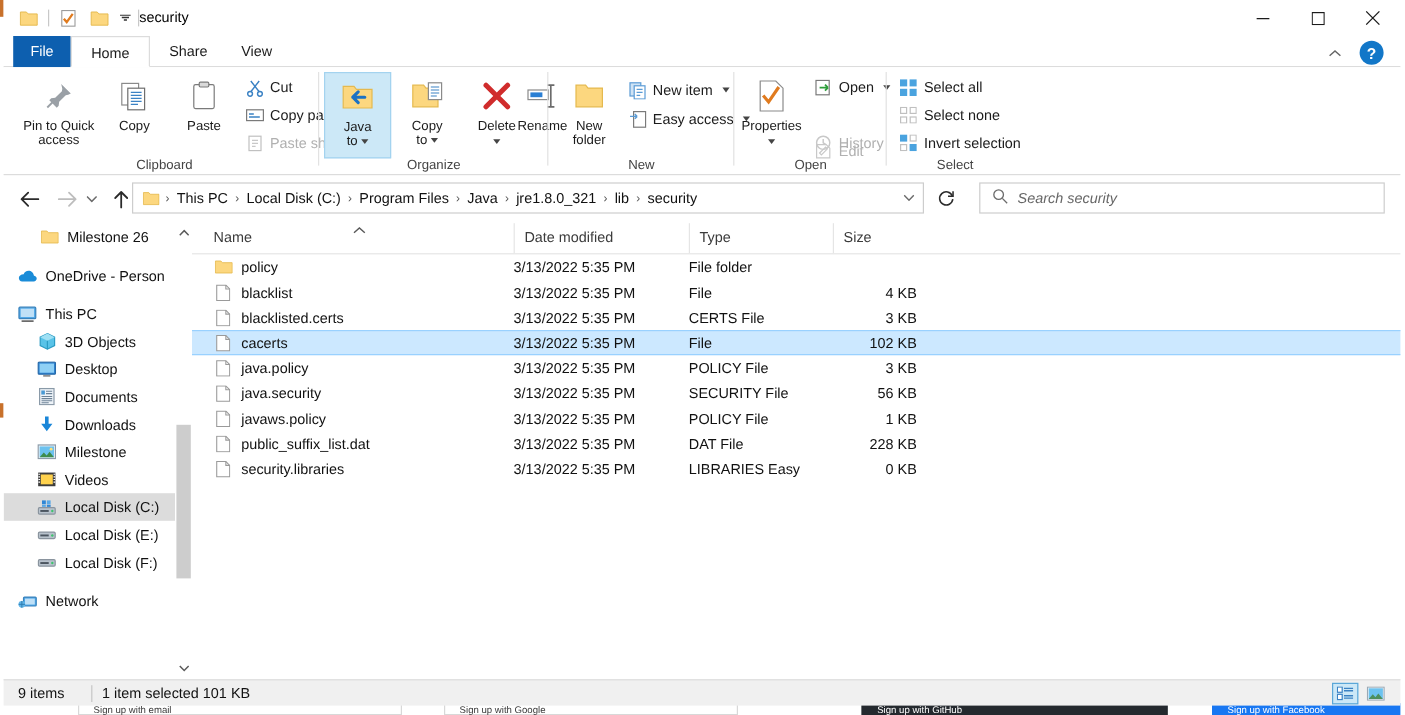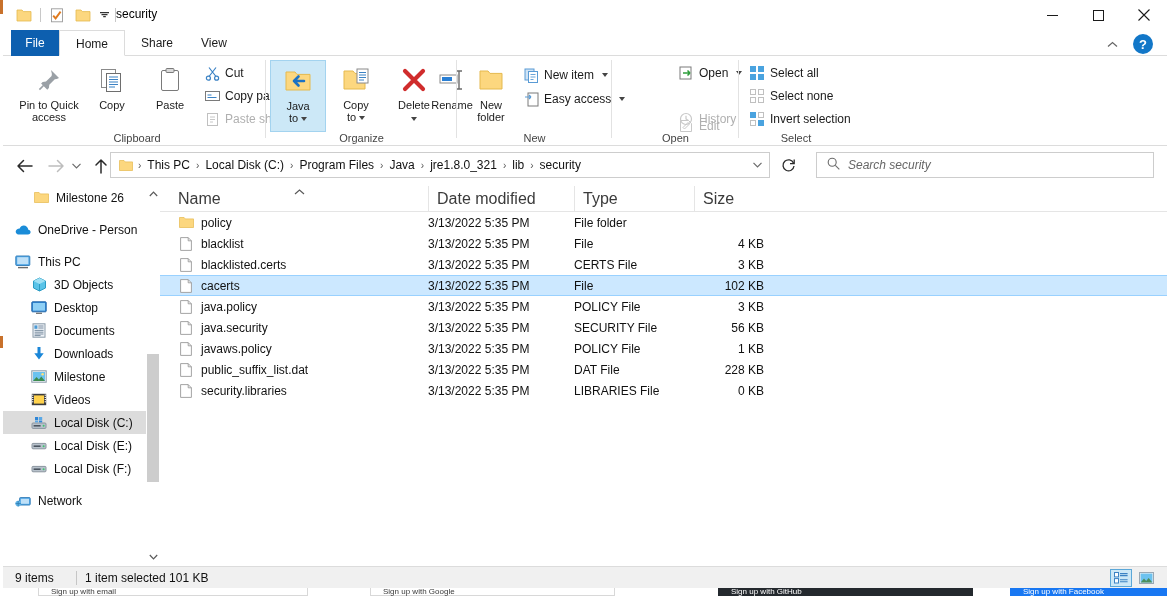--- a/index.html
+++ b/index.html
@@ -91,21 +91,21 @@
   .navscroll { position:absolute; left:146px; top:186px; width:14px; height:379px; background:#fff; }
   .ns-arrow { position:absolute; left:0; width:14px; height:16px; display:flex; align-items:center;
               justify-content:center; background:#fff; }
   .ns-track { position:absolute; left:0; top:16px; width:14px; height:347px; background:#fff; }
   .ns-thumb { position:absolute; left:1px; top:152px; width:12px; height:128px; background:#cdcdcd; }
 
   .filepane { position:absolute; left:160px; top:186px; width:1007px; height:379px; background:#fff; }
   .colhdr { position:absolute; left:0; top:0; width:1007px; height:26px; background:#fff;
             border-bottom:1px solid #e5e5e5; }
   .sortmark { position:absolute; left:134px; top:1px; font-size:9px; color:#555; }
-  .col { position:absolute; top:0; height:25px; line-height:25px; font-size:16px; color:#3b3b3b;
+  .col { position:absolute; top:0; height:25px; line-height:25px; font-size:12px; color:#3b3b3b;
          padding-left:8px; border-left:1px solid #e5e5e5; }
   .col.first { border-left:none; }
 
   .rows { position:absolute; left:0; top:26px; width:1007px; }
   .row { position:relative; height:21px; display:flex; align-items:center; font-size:12px; color:#111; }
   .row.sel { background:#cce8ff; border-top:1px solid #99d1ff; border-bottom:1px solid #99d1ff; }
   .c-name { position:absolute; left:0; width:260px; display:flex; align-items:center; gap:7px; padding-left:18px; }
   .c-date { position:absolute; left:268px; width:140px; }
   .c-type { position:absolute; left:414px; width:120px; }
   .c-size { position:absolute; left:534px; width:70px; text-align:right; }
@@ -119,21 +119,21 @@
   .viewbtns { position:absolute; right:10px; top:2px; display:flex; gap:3px; }
   .vbtn { width:22px; height:18px; display:flex; align-items:center; justify-content:center; }
   .vbtn.active { background:#cce8f7; border:1px solid #5ba7d8; }
 </style>
 </head>
 <body>
 
 <div id="app">
 
   <div class="bg-strip">
-    <div class="bg-btn" style="left:38px; width:270px;">Sign up with email</div>
+    <div class="bg-btn" style="left:65px; width:270px;">Sign up with email</div>
     <div class="bg-btn" style="left:370px; width:245px;">Sign up with Google</div>
     <div class="bg-btn dark" style="left:718px; width:255px;">Sign up with GitHub</div>
     <div class="bg-btn blue" style="left:1010px; width:250px;">Sign up with Facebook</div>
   </div>
 
   <div class="left-edge">
     <i style="top:0px;height:14px;"></i>
       <i style="top:336px;height:12px;"></i>
   </div>
   <div class="right-edge"></div>
@@ -343,20 +343,31 @@
             </svg>
         </div>
         <span class="lbl">Easy access</span>
         <span class="caret"></span>
       </div>
       <div class="glabel">New</div>
       <div class="gsep"></div>
     </div>
 
     <div class="grp" style="left:609px; width:127px;">
+      <div class="bigbtn" style="left:2px; width:58px;">
+        <div class="icon32">
+          <svg width="24" height="28" viewBox="0 0 24 28">
+            <path d="M2.5 1.5h13l6 6v19h-19z" fill="#fff" stroke="#8a8a8a"></path>
+            <path d="M5 13.5 L9.5 19 L18 6.5" stroke="#e07b1f" stroke-width="2.6" fill="none"></path>
+          </svg>
+        </div>
+        <div class="lbl">
+          <span>Properties</span><br><span class="caret" style="display:inline-block;margin:2px auto 0;"></span>
+        </div>
+      </div>
       <div class="smallbtn" style="left:62px; top:6px;">
         <div class="icon16">
           <svg width="15" height="14" viewBox="0 0 15 14">
               <rect x="1" y="1" width="11" height="12" fill="#fff" stroke="#7a7a7a"></rect>
               <path d="M4 7h7m0 0L8.5 4.5M11 7L8.5 9.5" stroke="#2e9e3b" stroke-width="1.5" fill="none"></path>
             </svg>
         </div>
         <span class="lbl">Open</span>
         <span class="caret"></span>
       </div>
@@ -790,21 +801,21 @@
         <div class="c-name">
           <span class="icon16">
             <svg width="12" height="14" viewBox="0 0 12 14">
                 <path d="M.6.6h7.6l3.2 3.2v9.6H.6z" fill="#fff" stroke="#9a9a9a" stroke-width=".9"></path>
                 <path d="M8.2.6v3.2h3.2" fill="none" stroke="#9a9a9a" stroke-width=".9"></path>
               </svg>
           </span>
           <span>security.libraries</span>
         </div>
         <div class="c-date">3/13/2022 5:35 PM</div>
-        <div class="c-type">LIBRARIES File</div>
+        <div class="c-type">LIBRARIES Easy</div>
         <div class="c-size">0 KB</div>
       </div>
 
     </div>
   </div>
 
   <div class="statusbar">
     <span class="st-items">9 items</span>
     <span class="st-sep"></span>
     <span class="st-sel">1 item selected  101 KB</span>

